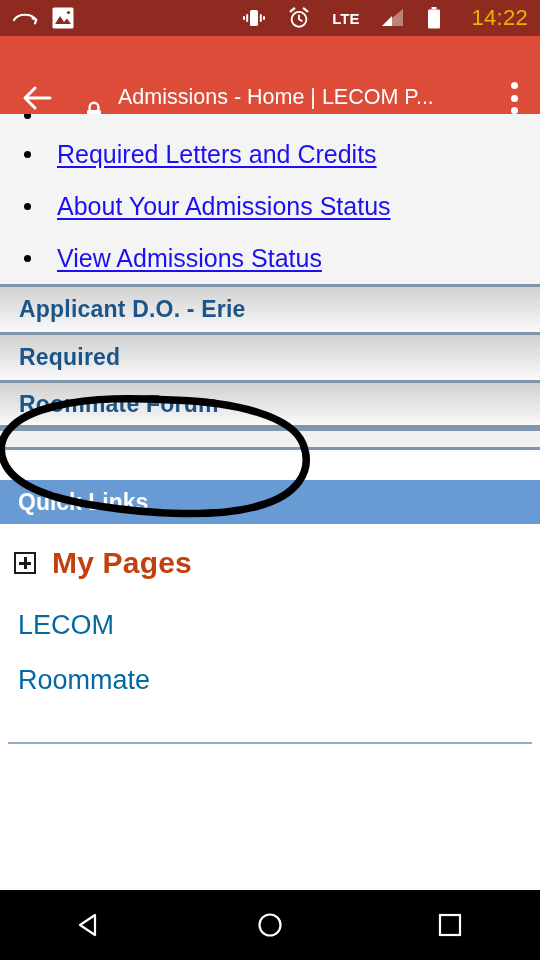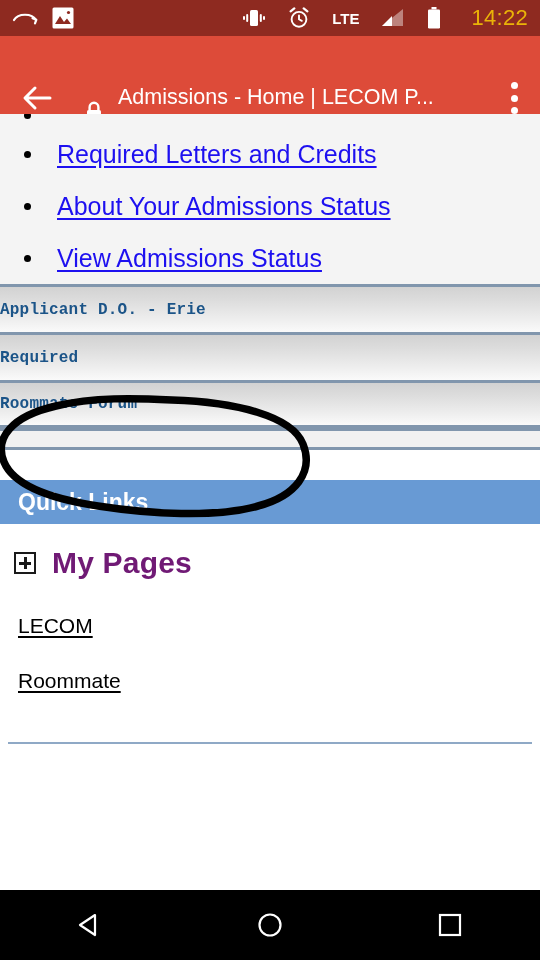--- a/index.html
+++ b/index.html
@@ -94,26 +94,26 @@
     content: "";
     position: absolute; left: 24px; top: -2px;
     width: 7px; height: 7px;
     border-radius: 50%; background: #000;
   }
 
   
   .acc {
     height: 48px;
     display: flex; align-items: center;
+    padding-left: 19px;
     background: linear-gradient(to bottom, #d2d2d2 0%, #dcdcdc 28%, #ededed 70%, #fafafa 100%);
     border-top: 3px solid #8196ad;
     color: #1b5488;
-    font-size: 16px; font-weight: bold;
+    font-size: 23px; font-weight: bold;
     letter-spacing: .2px;
-    font-family: Liberation Mono, monospace;
   }
   .acc.blank { height: 22px; border-bottom: 3px solid #8196ad; background: #f1f1f1; }
   .acc.last { border-bottom: 3px solid #8196ad; }
 
   .gap-white { height: 30px; background: #ffffff; }
 
   
   .qlbar {
     height: 44px; background: #689ad4;
     display: flex; align-items: center;
@@ -128,28 +128,28 @@
     width: 22px; height: 22px;
     border: 2px solid #1a1a1a; background: #fff;
     position: relative; flex: 0 0 auto;
   }
   .plusbox::before, .plusbox::after {
     content: ""; position: absolute; background: #1a1a1a;
   }
   .plusbox::before { left: 3px; right: 3px; top: 8px; height: 3px; }
   .plusbox::after { top: 3px; bottom: 3px; left: 8px; width: 3px; }
   .mypages-label {
-    margin-left: 16px; color: #701a75;
+    margin-left: 16px; color: #c2410c;
     font-size: 30px; font-weight: bold; letter-spacing: .2px;
   }
   .qlinks { padding: 18px 0 0 18px; }
   .qlinks a {
     display: inline-block;
-    color: #000000; text-decoration: underline;
-    font-size: 21px; line-height: 55px;
+    color: #0369a1; 
+    font-size: 27px; line-height: 55px;
     text-underline-offset: 3px;
   }
   .qlinks .row { line-height: 0; }
   .hr-blue {
     margin: 34px 8px 0 8px;
     height: 0; border-top: 2px solid #8fa9c6;
   }
 
   
   .annot {

